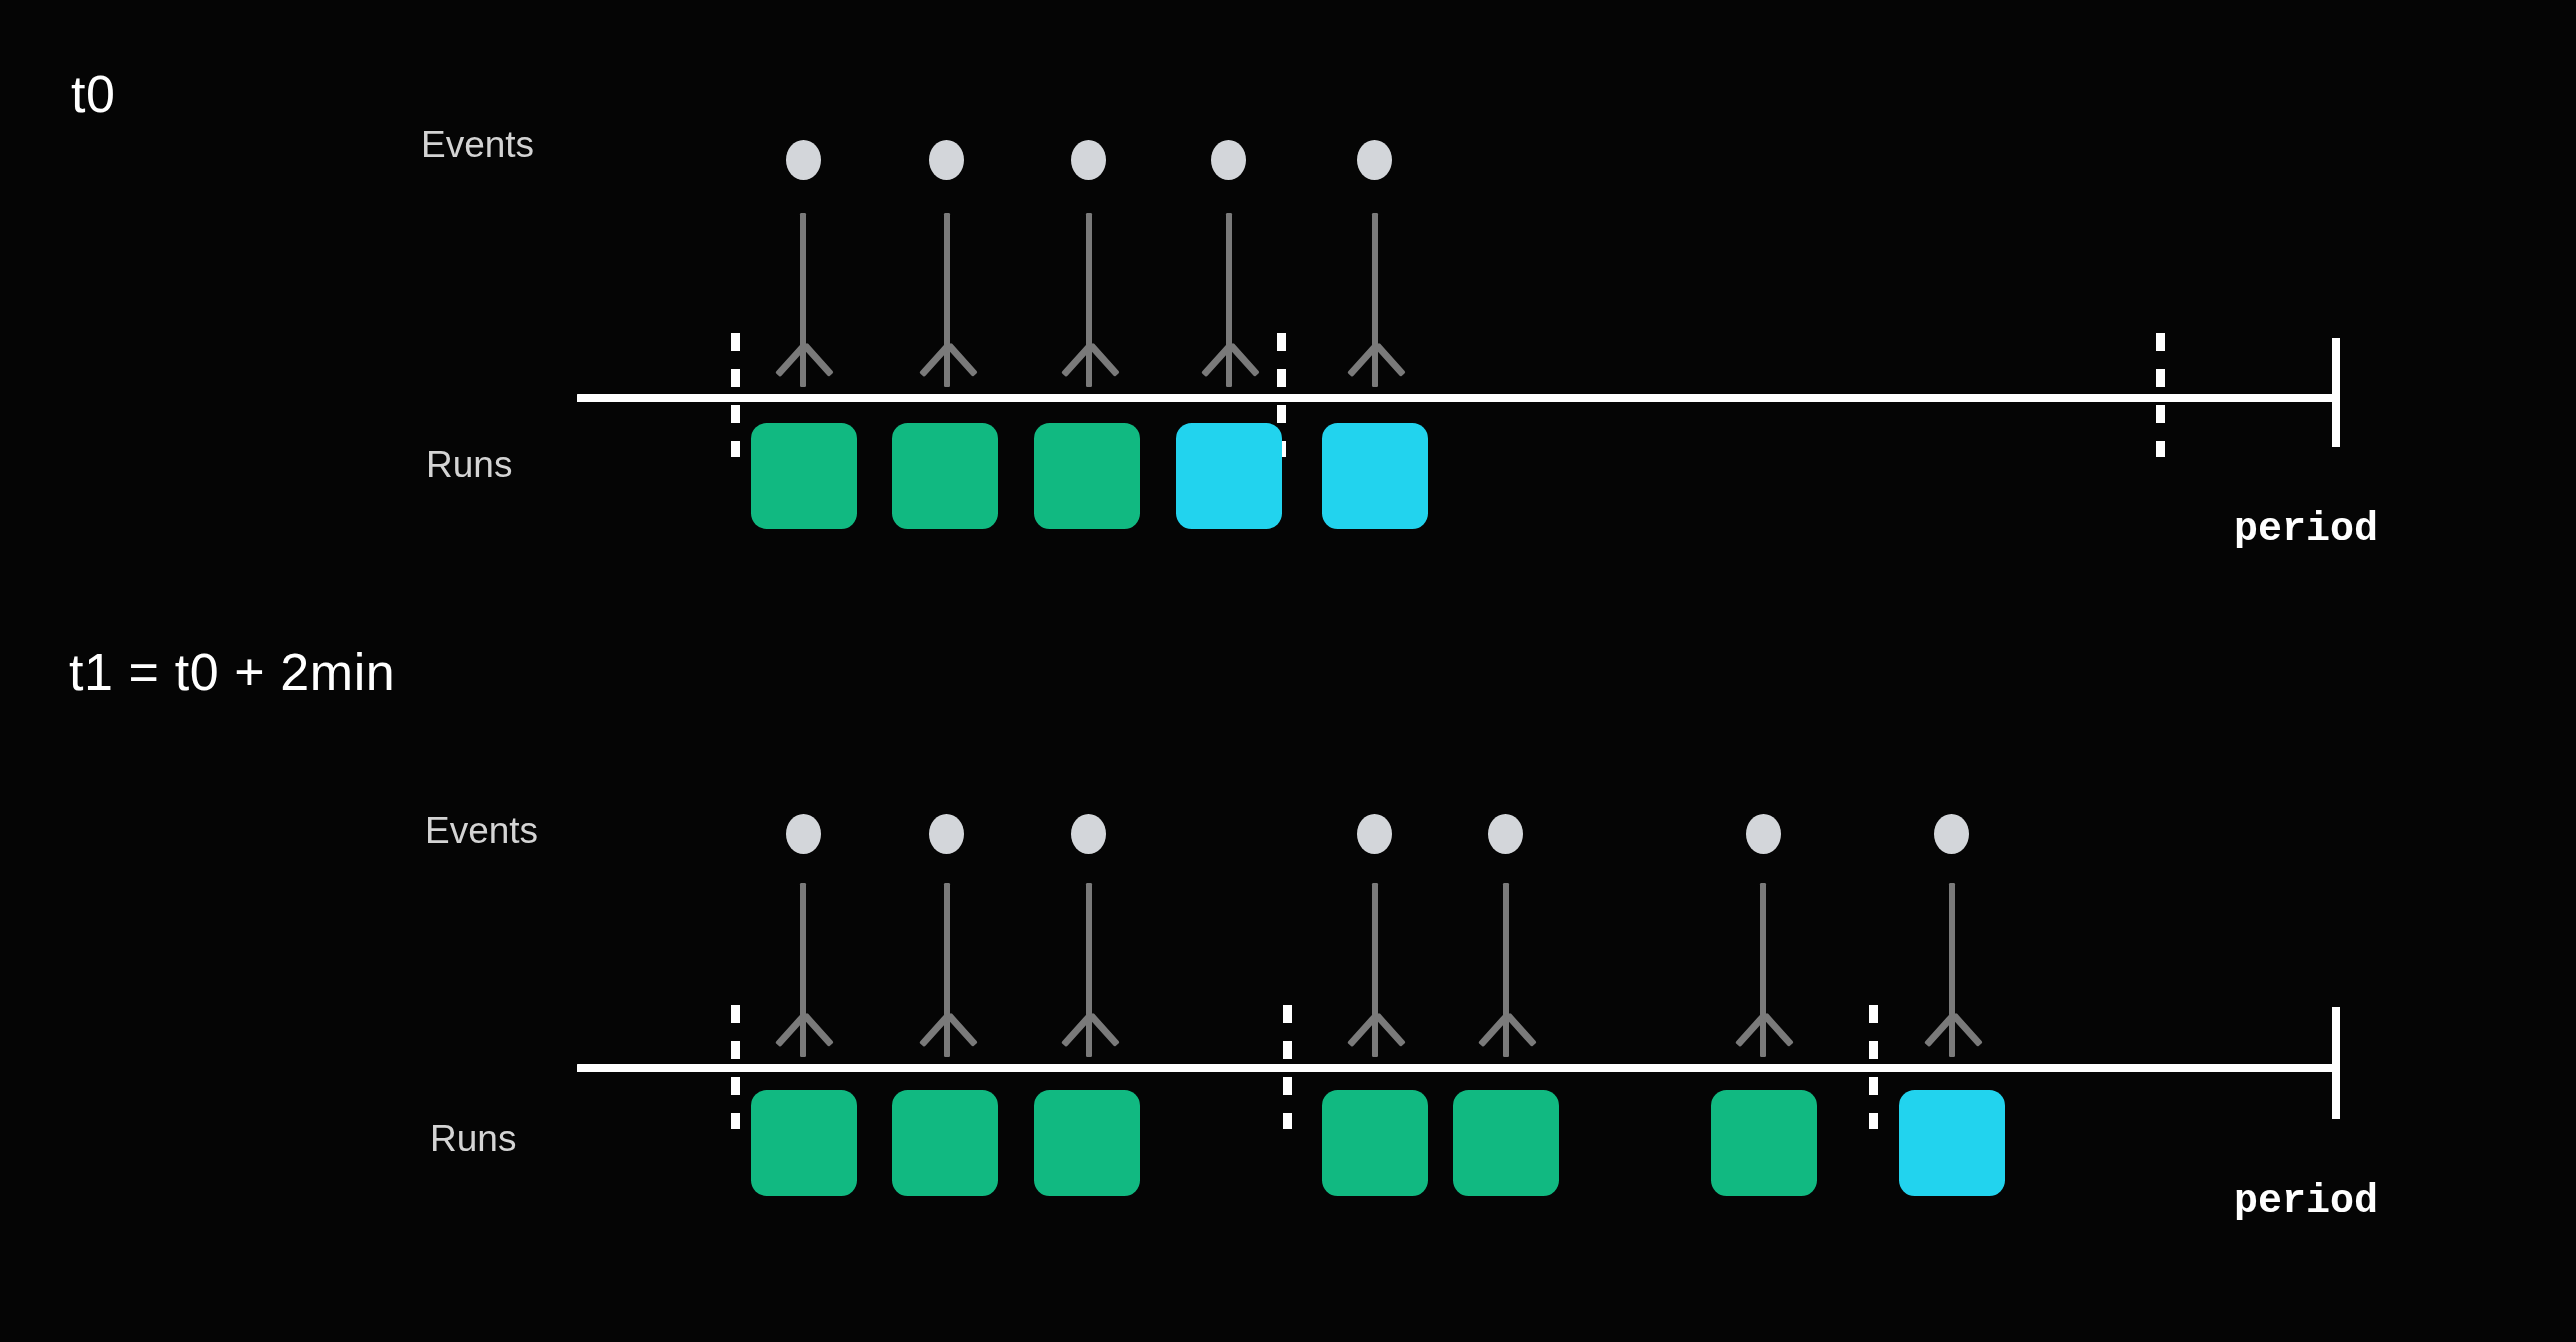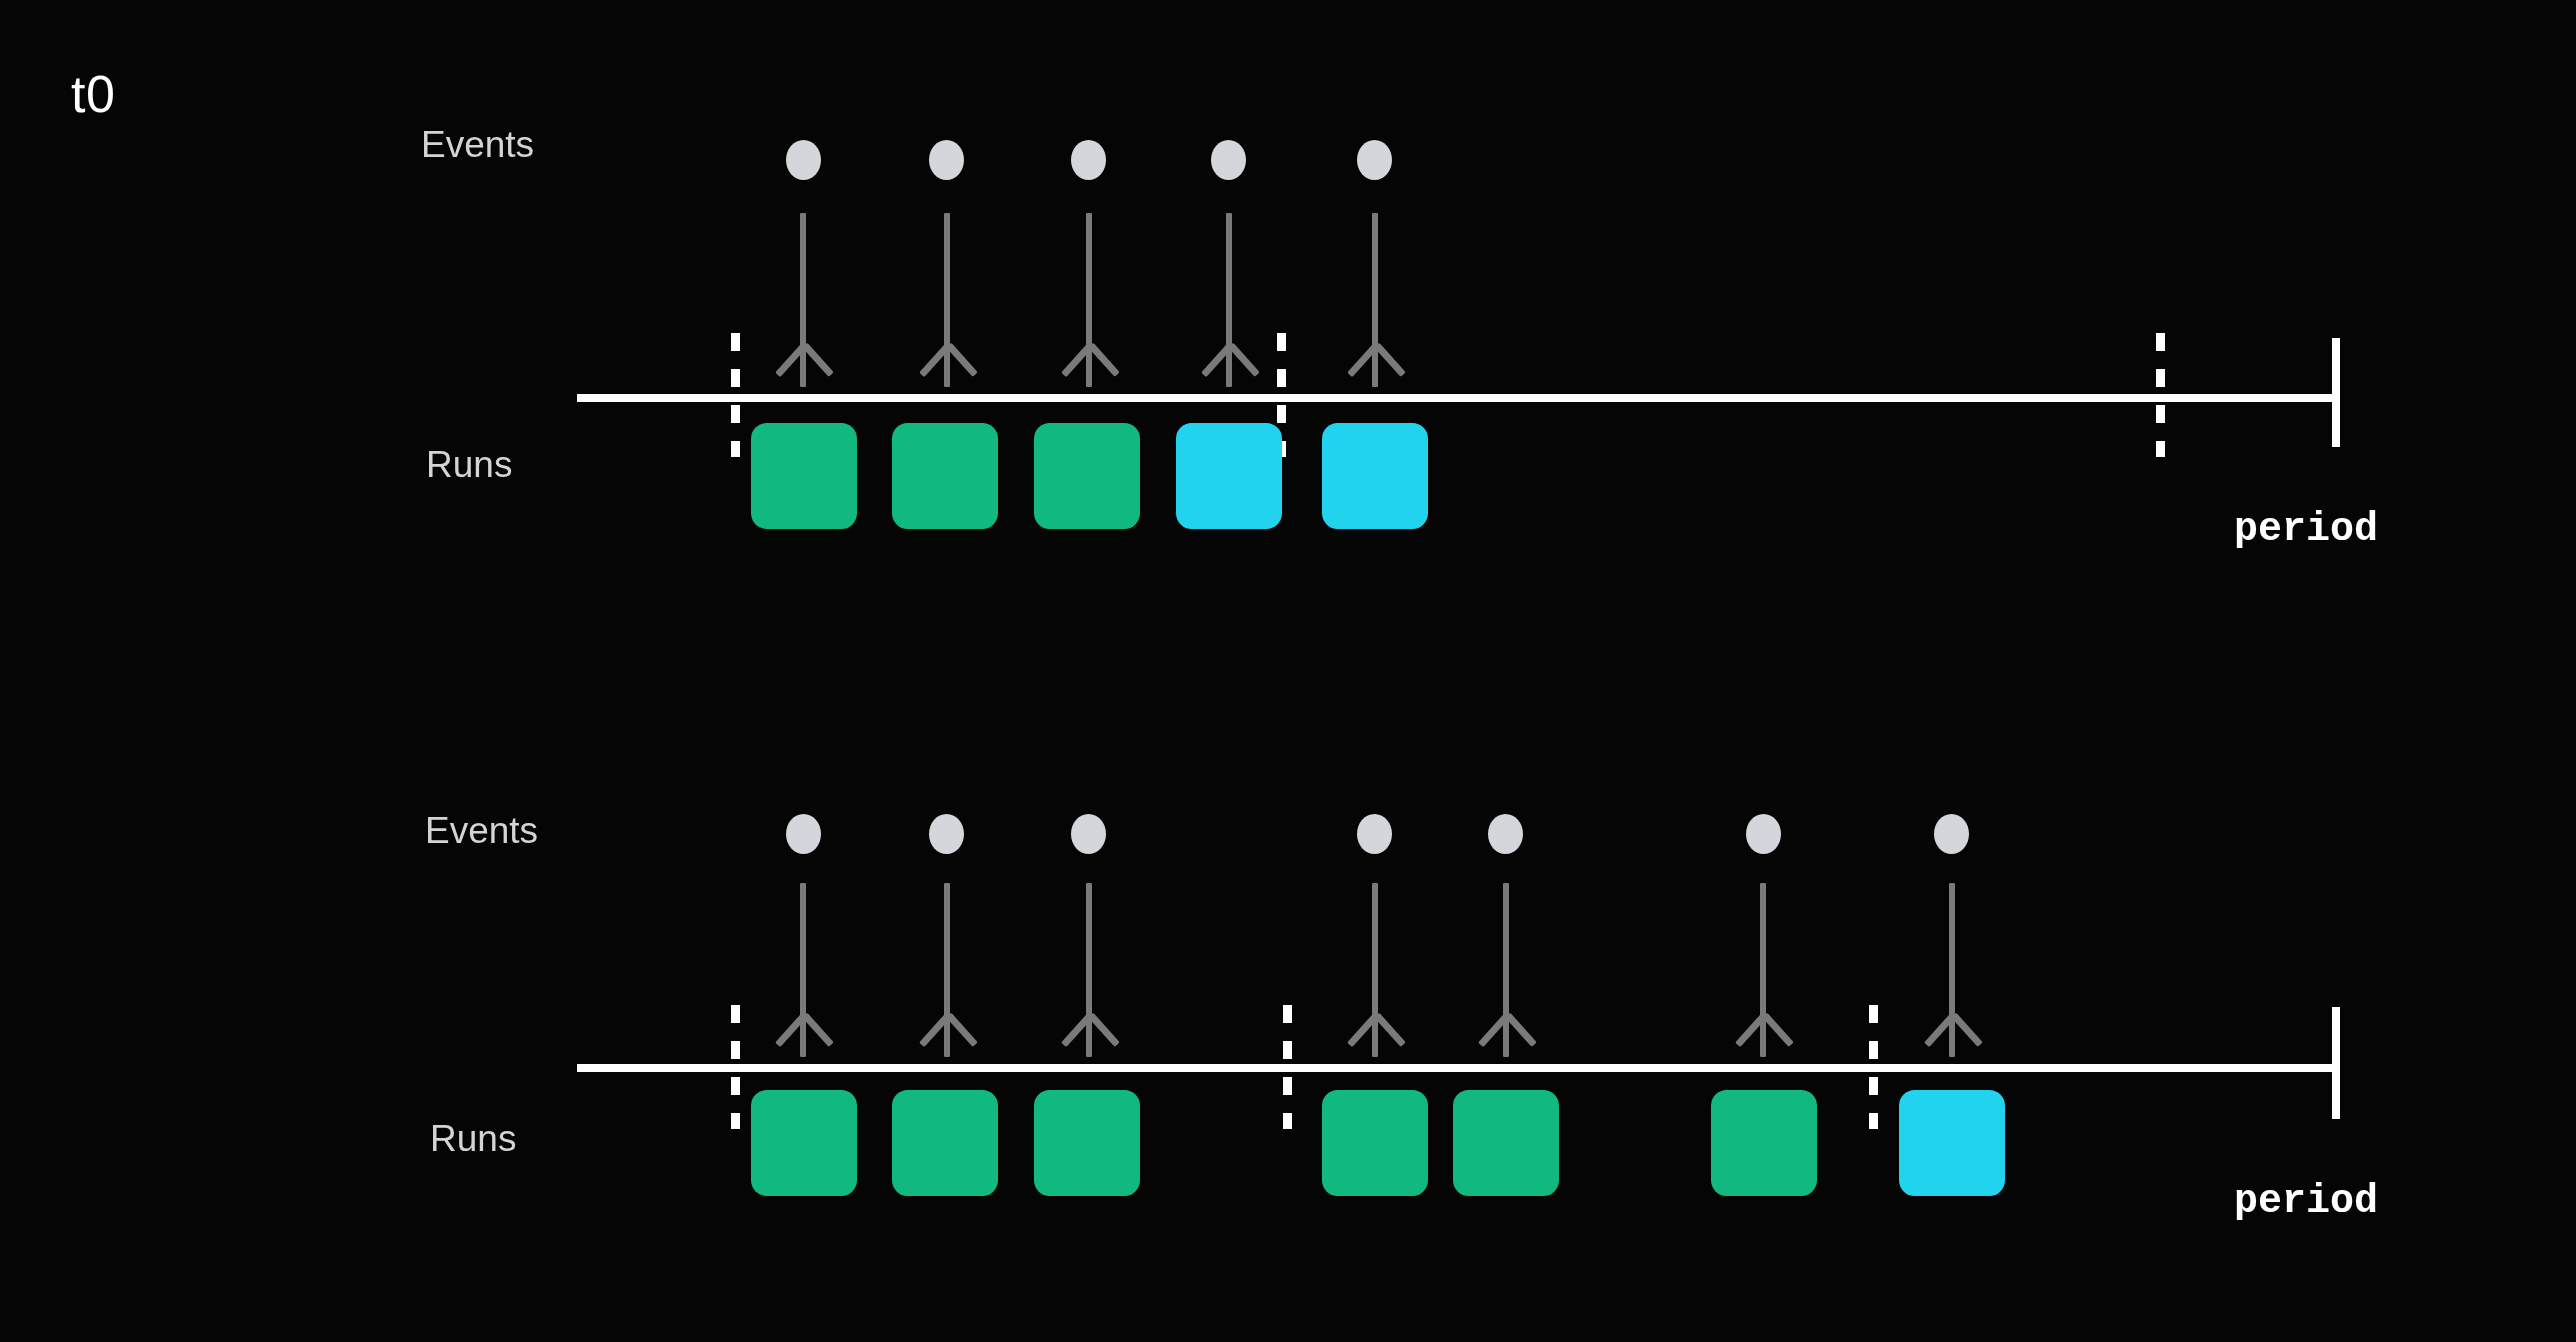--- a/index.html
+++ b/index.html
@@ -154,20 +154,21 @@
     <div class="event-dot" style="left: 1357px; top: 140px; background: rgb(211, 214, 218);"></div>
     <div class="arrow" style="left: 1357px; top: 213px; width: 36px; height: 174px;">
       <div class="shaft" style="height: 174px; background: rgb(122, 122, 122);"></div>
       <div class="head" style="top: 132px;"></div>
     </div>
     <div class="run-box" style="left: 751px; top: 423px; width: 106px; height: 106px; background: rgb(17, 185, 129);"></div>
     <div class="run-box" style="left: 892px; top: 423px; width: 106px; height: 106px; background: rgb(17, 185, 129);"></div>
     <div class="run-box" style="left: 1034px; top: 423px; width: 106px; height: 106px; background: rgb(17, 185, 129);"></div>
     <div class="run-box" style="left: 1176px; top: 423px; width: 106px; height: 106px; background: rgb(34, 211, 238);"></div>
     <div class="run-box" style="left: 1322px; top: 423px; width: 106px; height: 106px; background: rgb(34, 211, 238);"></div>
+    <div class="time-label" style="left: 69px; top: 646px;">t1 = t0 + 2min</div>
     <div class="row-label" style="left: 425px; top: 812px;">Events</div>
     <div class="row-label" style="left: 430px; top: 1120px;">Runs</div>
     <div class="period-label" style="left: 2234px; top: 1182px;">period</div>
     <div class="axis-line" style="left: 577px; top: 1064px; width: 1763px; background: rgb(255, 255, 255);"></div>
     <div class="axis-endcap" style="left: 2332px; top: 1007px; height: 112px; background: rgb(255, 255, 255);"></div>
     <div class="boundary" style="left: 731px; top: 1005px; height: 124px;"></div>
     <div class="boundary" style="left: 1283px; top: 1005px; height: 124px;"></div>
     <div class="boundary" style="left: 1869px; top: 1005px; height: 124px;"></div>
     <div class="event-dot" style="left: 786px; top: 814px; background: rgb(211, 214, 218);"></div>
     <div class="arrow" style="left: 785px; top: 883px; width: 36px; height: 174px;">

